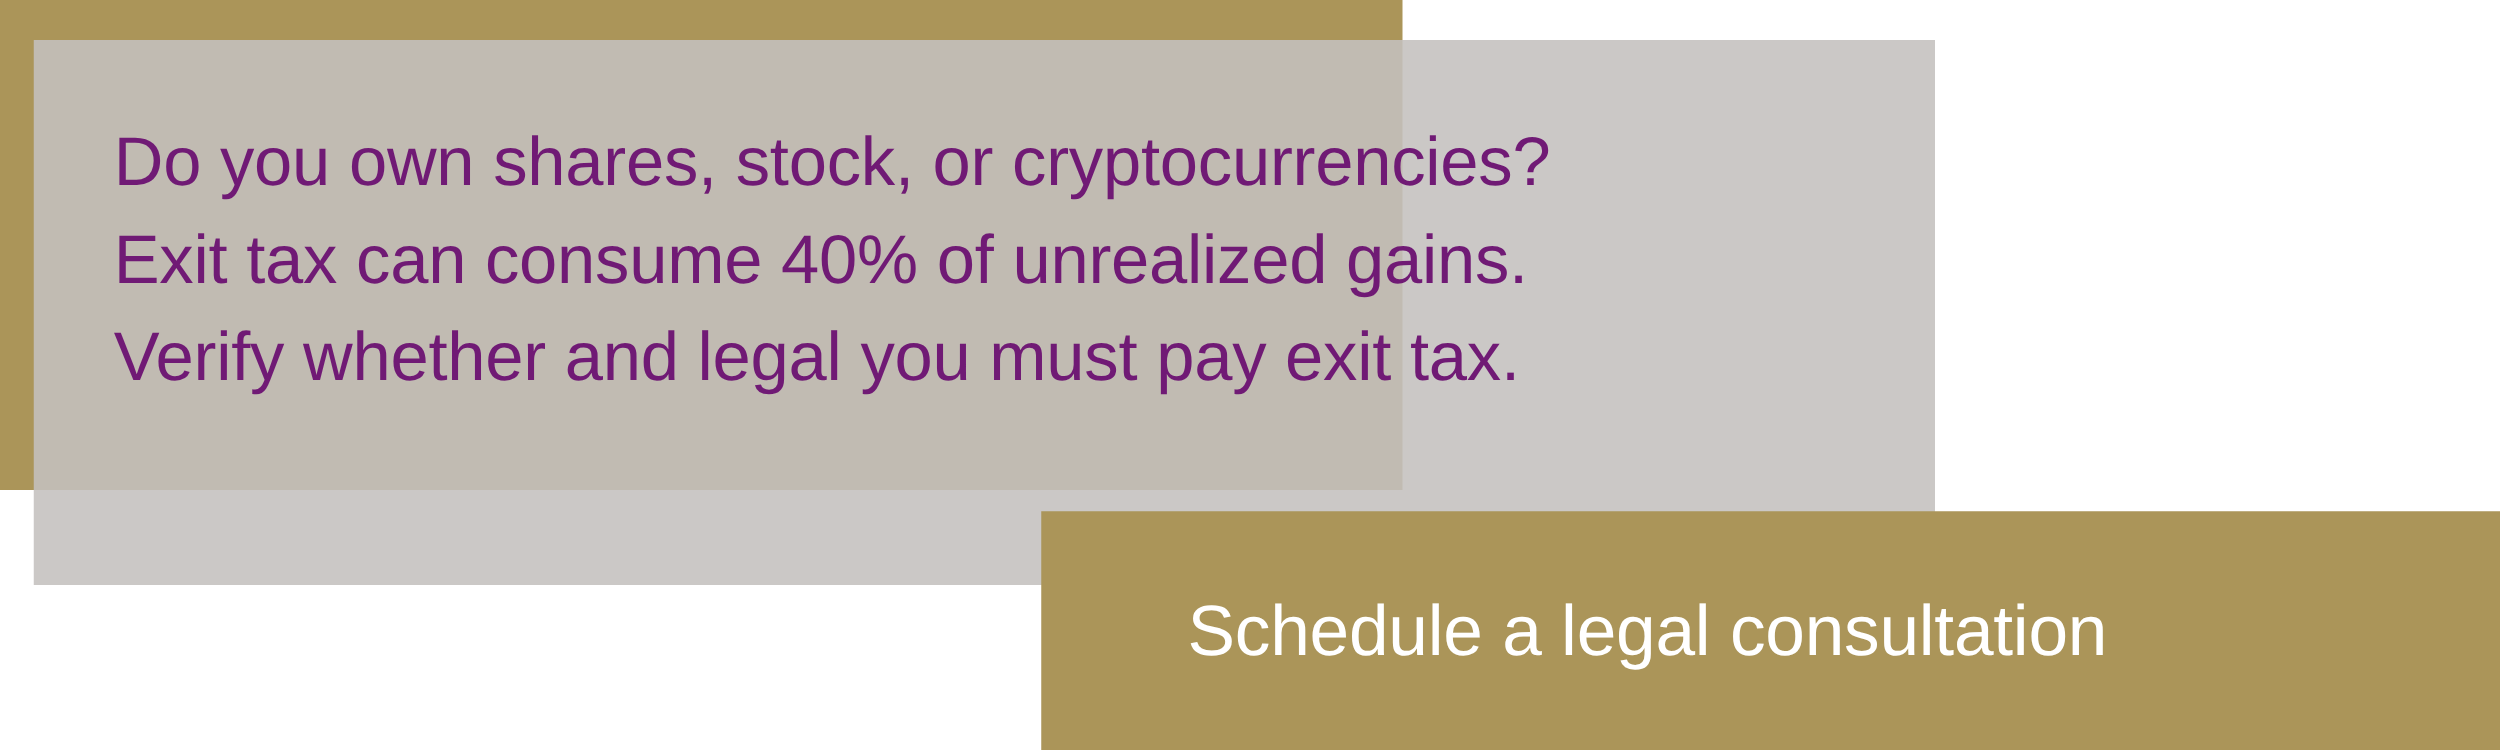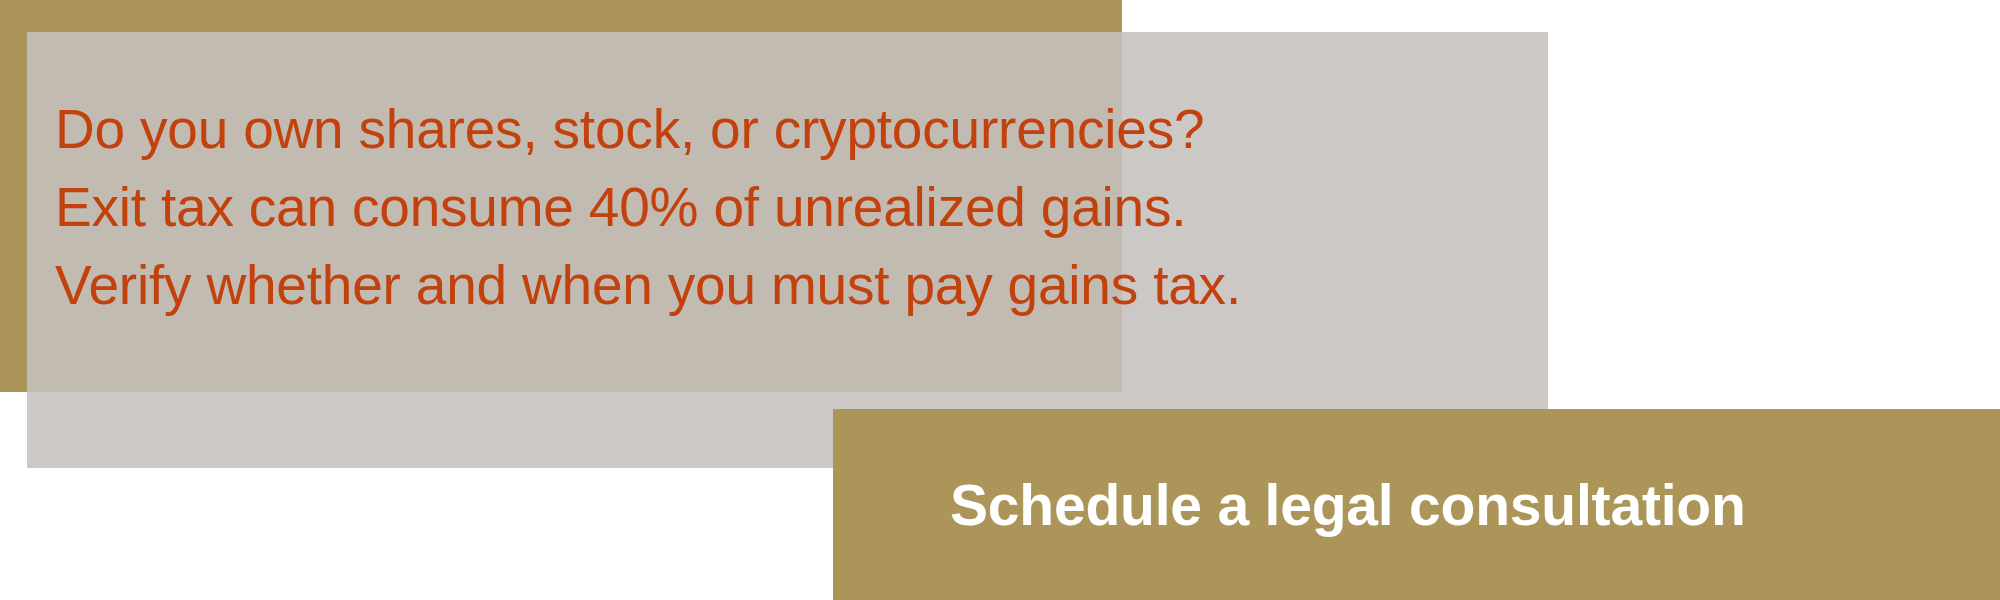--- a/index.html
+++ b/index.html
@@ -47,27 +47,28 @@
     padding: 58px 0 0 28px;
   }
 
   .message-lines {
     margin: 0;
     padding: 0;
     list-style: none;
   }
 
   .message-line {
-    color: #c2410c;
+    color: #701a75;
     font-family: "Liberation Sans", sans-serif;
     font-size: 55px;
     line-height: 78px;
     font-weight: 400;
     letter-spacing: -0.2px;
     white-space: nowrap;
+    margin-left: 36px;
   }
 
   
   .cta-bar {
     position: absolute;
     left: 833px;
     top: 409px;
     width: 1167px;
     height: 191px;
     background: #ab9559;
@@ -78,37 +79,37 @@
     box-sizing: border-box;
     padding-left: 117px;
     cursor: pointer;
   }
 
   .cta-label {
     color: #ffffff;
     font-family: "Liberation Sans", sans-serif;
     font-size: 57px;
     line-height: 66px;
-    font-weight: 700;
+    font-weight: 400;
     letter-spacing: -0.2px;
     white-space: nowrap;
   }
 </style>
 </head>
 <body>
 
 <div id="banner">
 
   <div class="gold-block-top"></div>
 
   <div class="message-panel">
     <div class="message-lines">
       <div class="message-line">Do you own shares, stock, or cryptocurrencies?</div>
       <div class="message-line">Exit tax can consume 40% of unrealized gains.</div>
-      <div class="message-line">Verify whether and when you must pay gains tax.</div>
+      <div class="message-line">Verify whether and legal you must pay exit tax.</div>
     </div>
   </div>
 
   <div class="cta-bar">
     <span class="cta-label">Schedule a legal consultation</span>
   </div>
 
 </div>
 
 </body></html>

